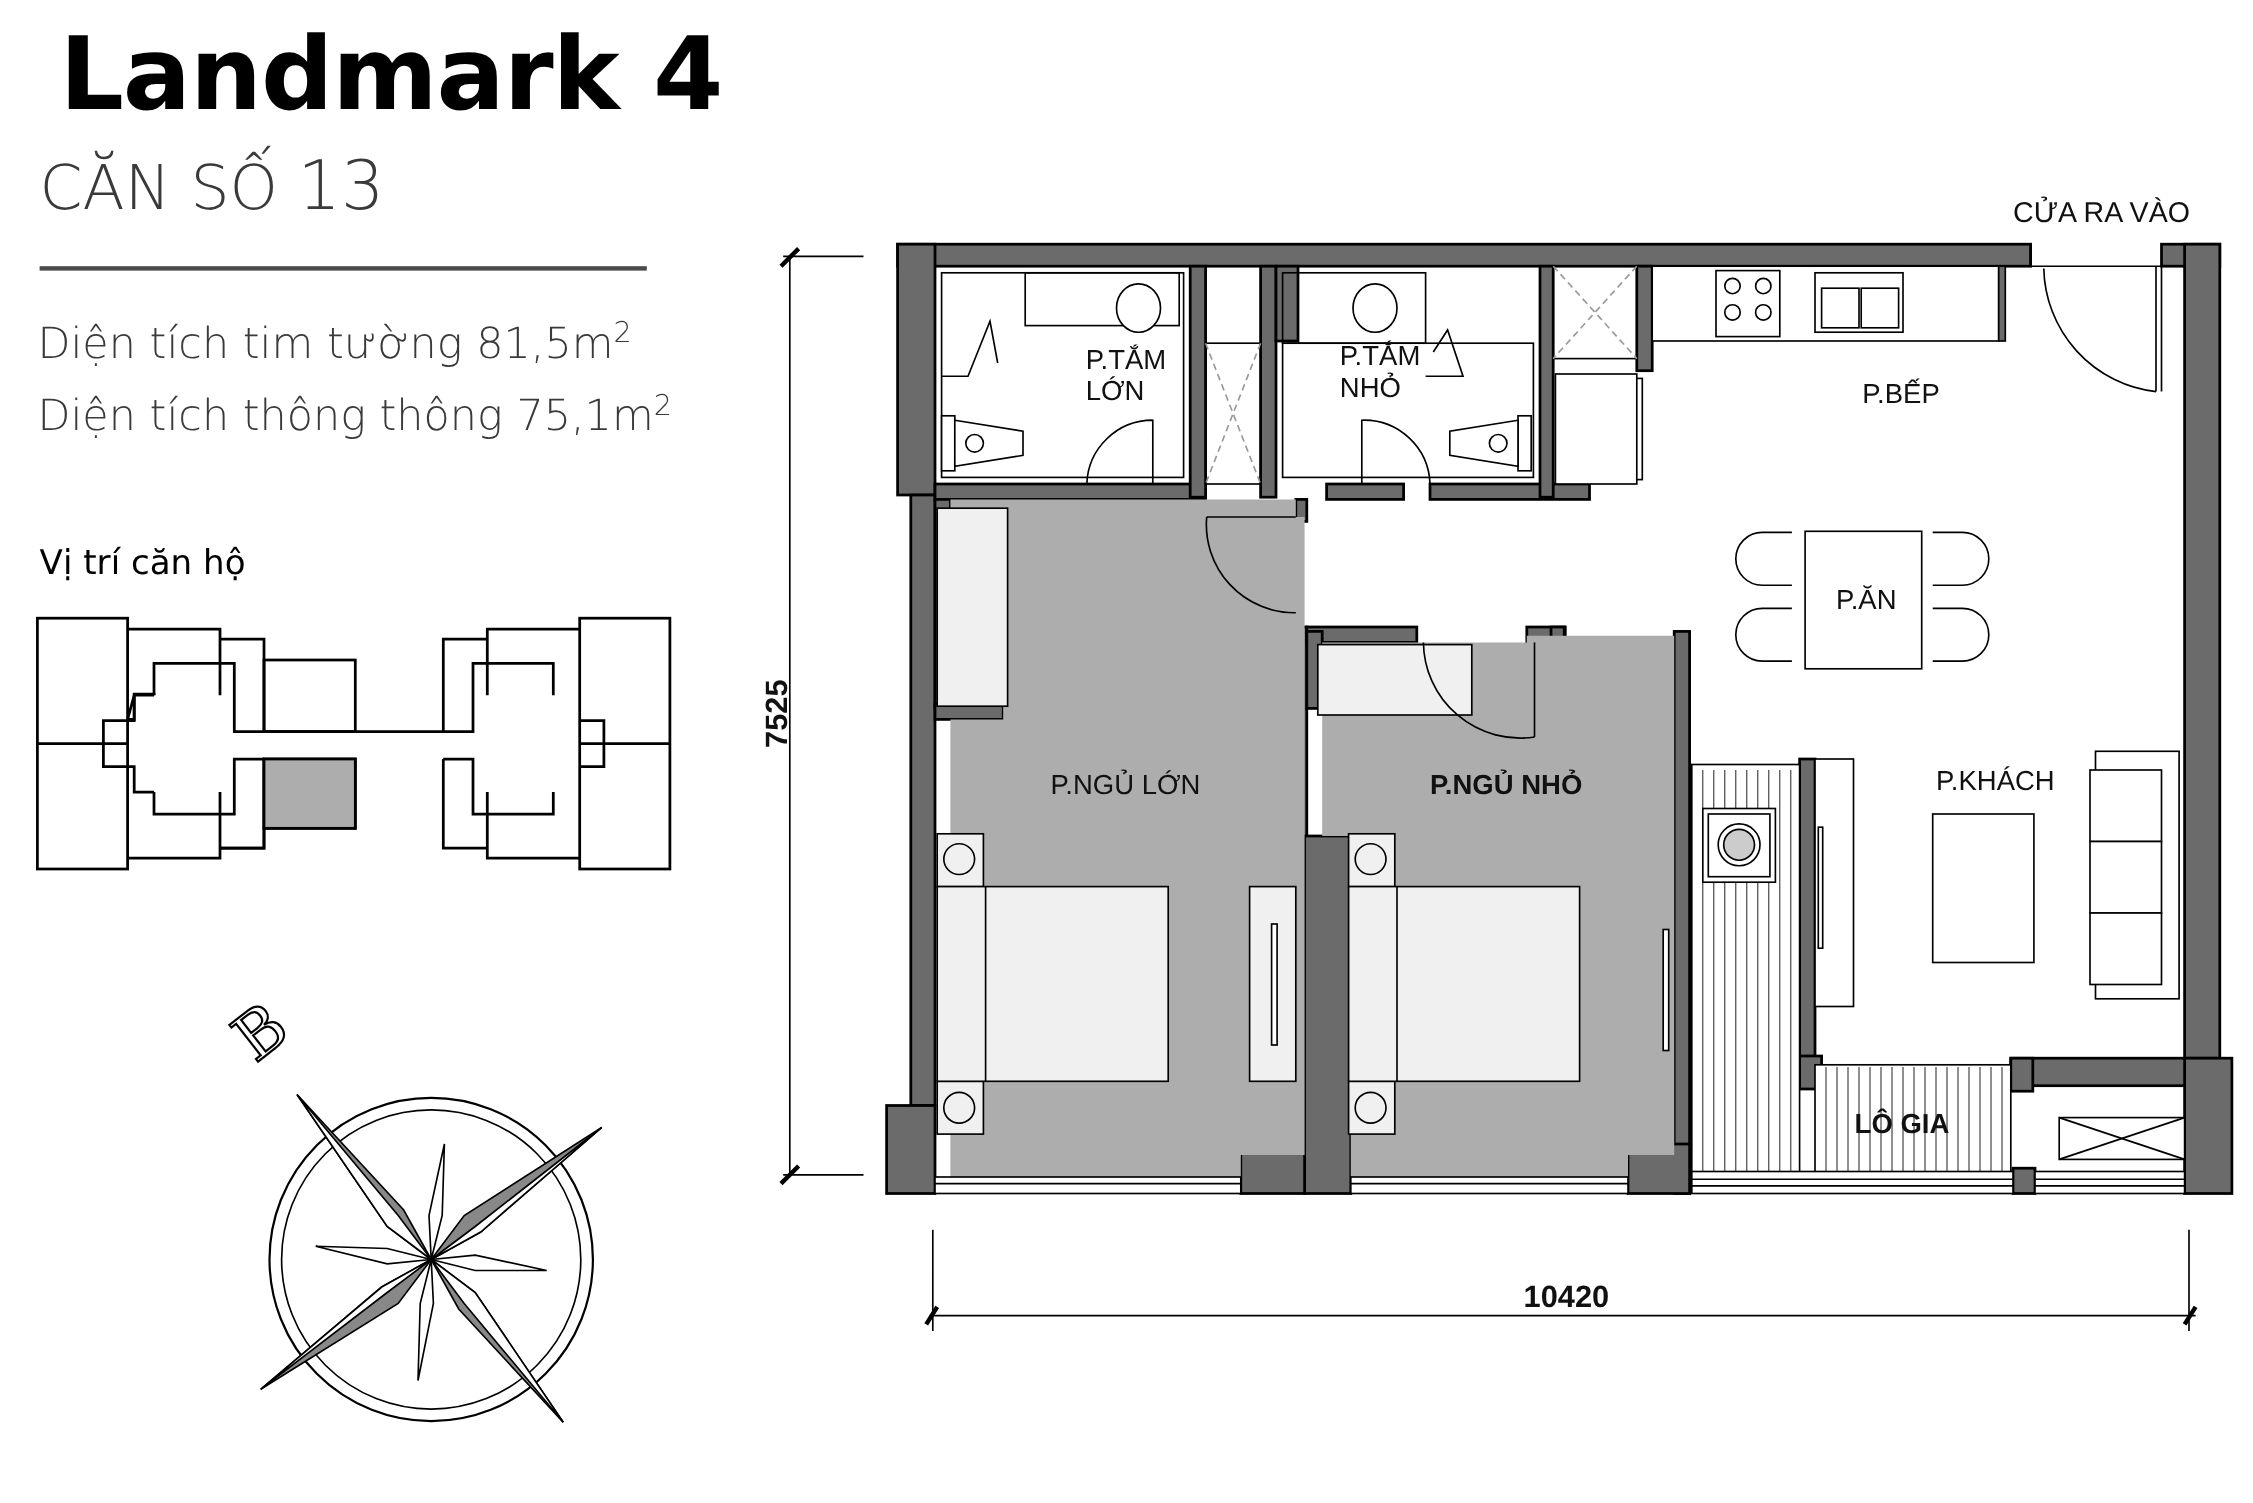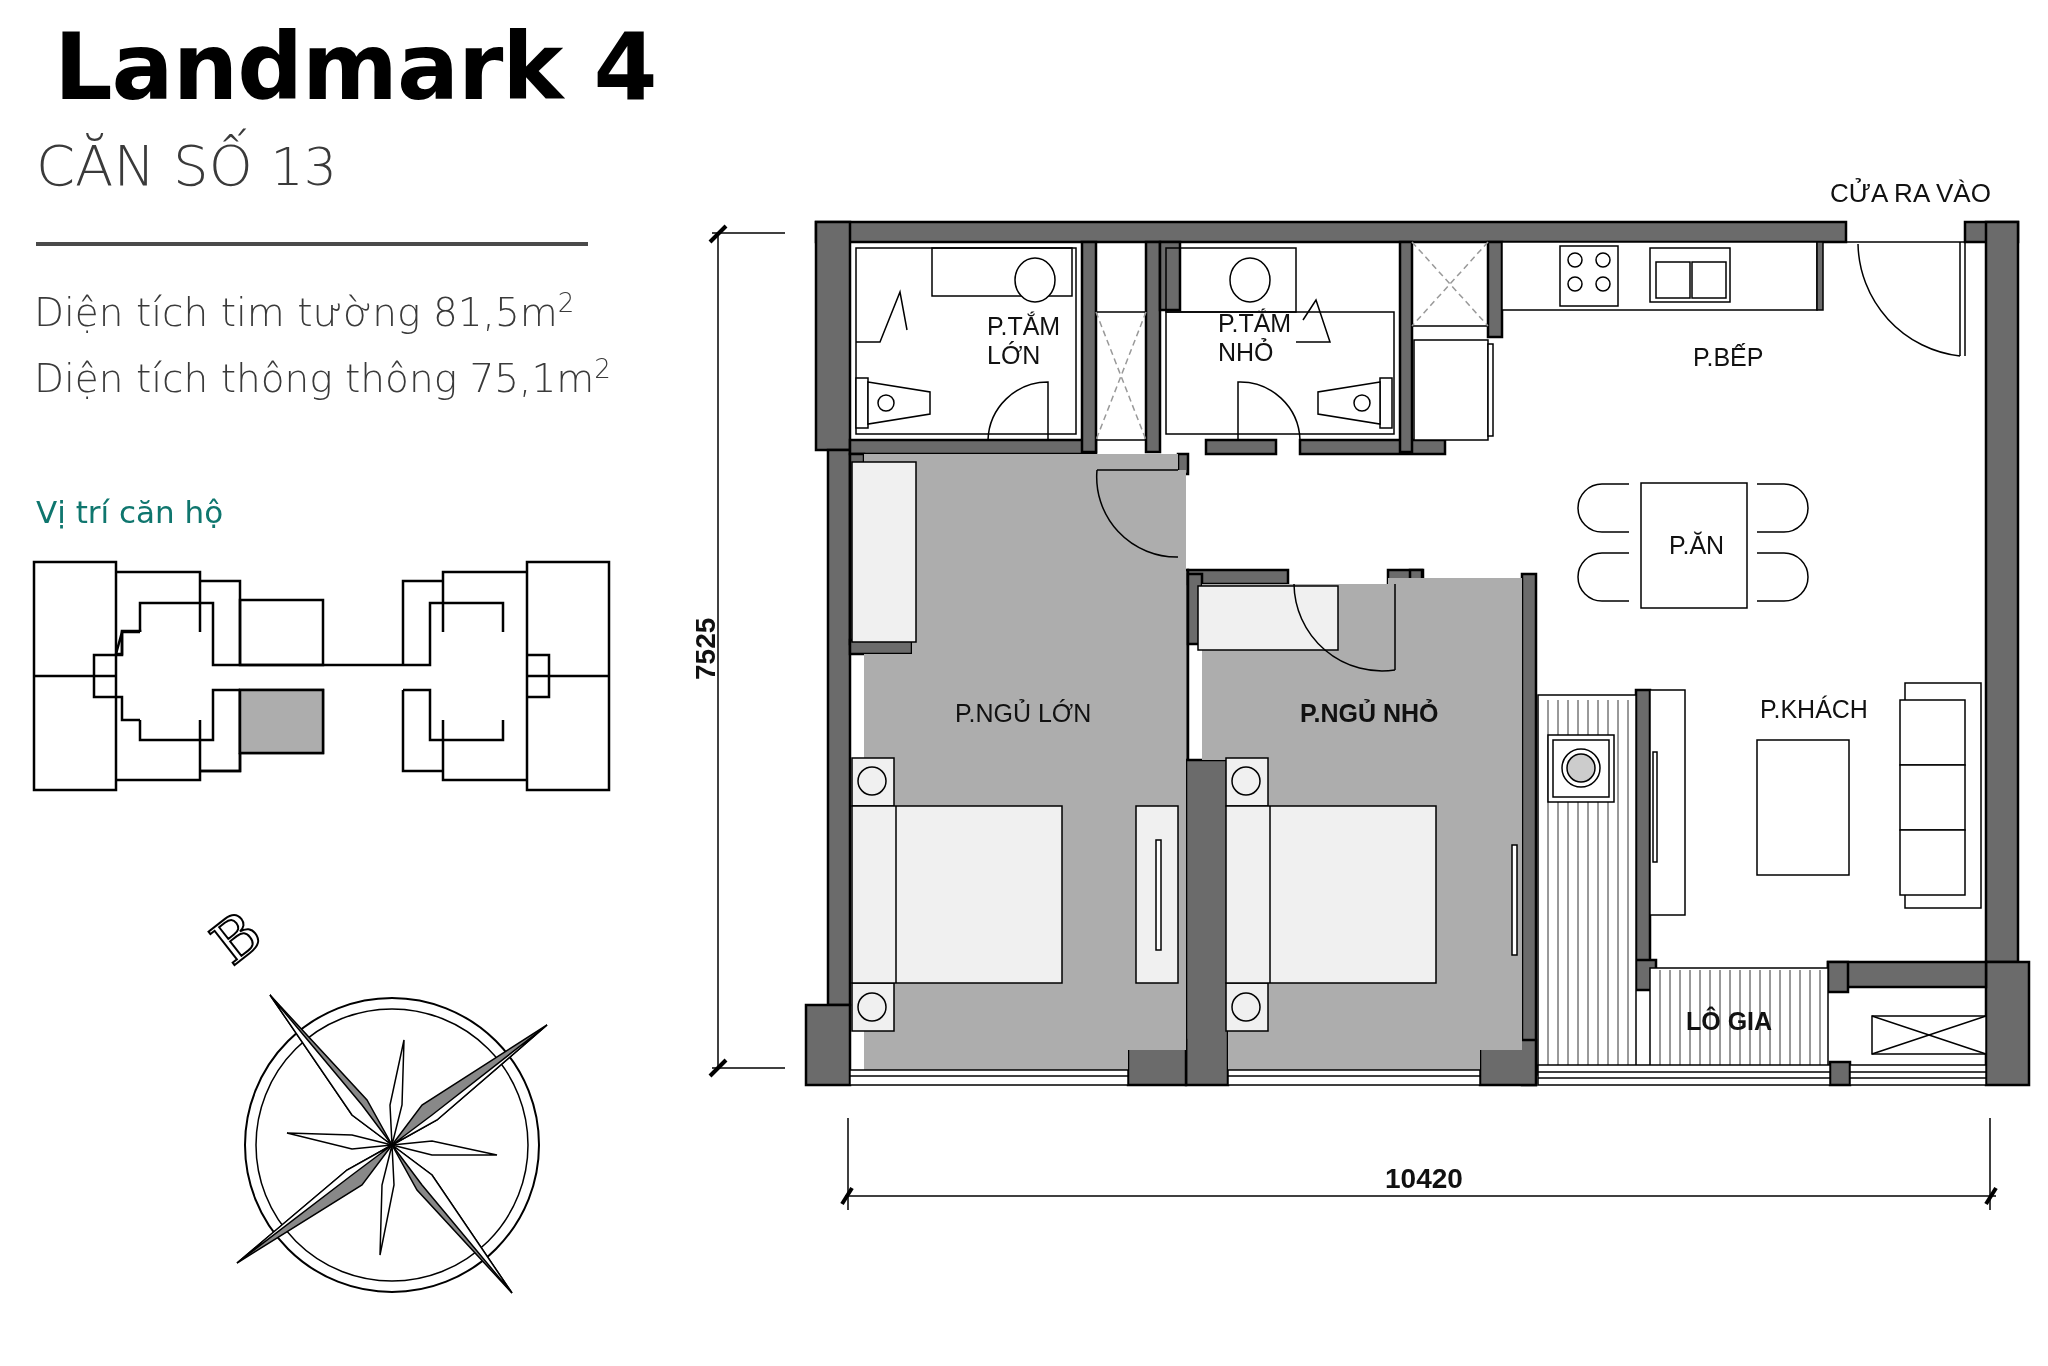--- a/index.html
+++ b/index.html
@@ -1,25 +1,25 @@
 <!DOCTYPE html>
 <html><head>
 <meta charset="utf-8">
 <style>
   html, body { margin:0; padding:0; background:#ffffff; }
   body { width:2048px; height:1366px; position:relative; overflow:hidden; font-family:"Liberation Sans", sans-serif; color:#3a3a3a; }
   .title { position:absolute; left:38px; top:22px; font-family:"DejaVu Sans", sans-serif; font-weight:bold; font-size:92px; color:#000; letter-spacing:-1px; line-height:1;margin-left:16px; }
   .subtitle { position:absolute; left:36px; top:138px; font-family:"DejaVu Sans", sans-serif; font-size:56px; color:#3a3a3a; line-height:1; font-weight:300; }
-  .subtitle .num { font-size:52px; }
+  .subtitle .num { font-size:62px; }
   .rule { position:absolute; left:36px; top:242px; width:552px; height:4px; background:#4a4a4a; }
   .area { position:absolute; left:34px; font-family:"DejaVu Sans", sans-serif; font-size:39px; color:#3a3a3a; line-height:1; font-weight:300; }
   .area sup { font-size:26px; vertical-align:14px; }
   .area1 { top:290px;text-align:center; }
   .area2 { top:356px; }
-  .loc-label { position:absolute; left:36px; top:494px; font-family:"DejaVu Sans", sans-serif; font-size:31px; color:#0f766e; }
+  .loc-label { position:absolute; left:36px; top:494px; font-family:"DejaVu Sans", sans-serif; font-size:31px; color:#000000; }
   svg.layer { position:absolute; left:0; top:0; }
   .plan-text { font-family:"Liberation Sans", sans-serif; fill:#111; }
 </style>
 </head>
 <body>
 
 <div class="title">Landmark 4</div>
 <div class="subtitle"><span>CĂN SỐ</span> <span class="num">13</span></div>
 <div class="rule"></div>
 

